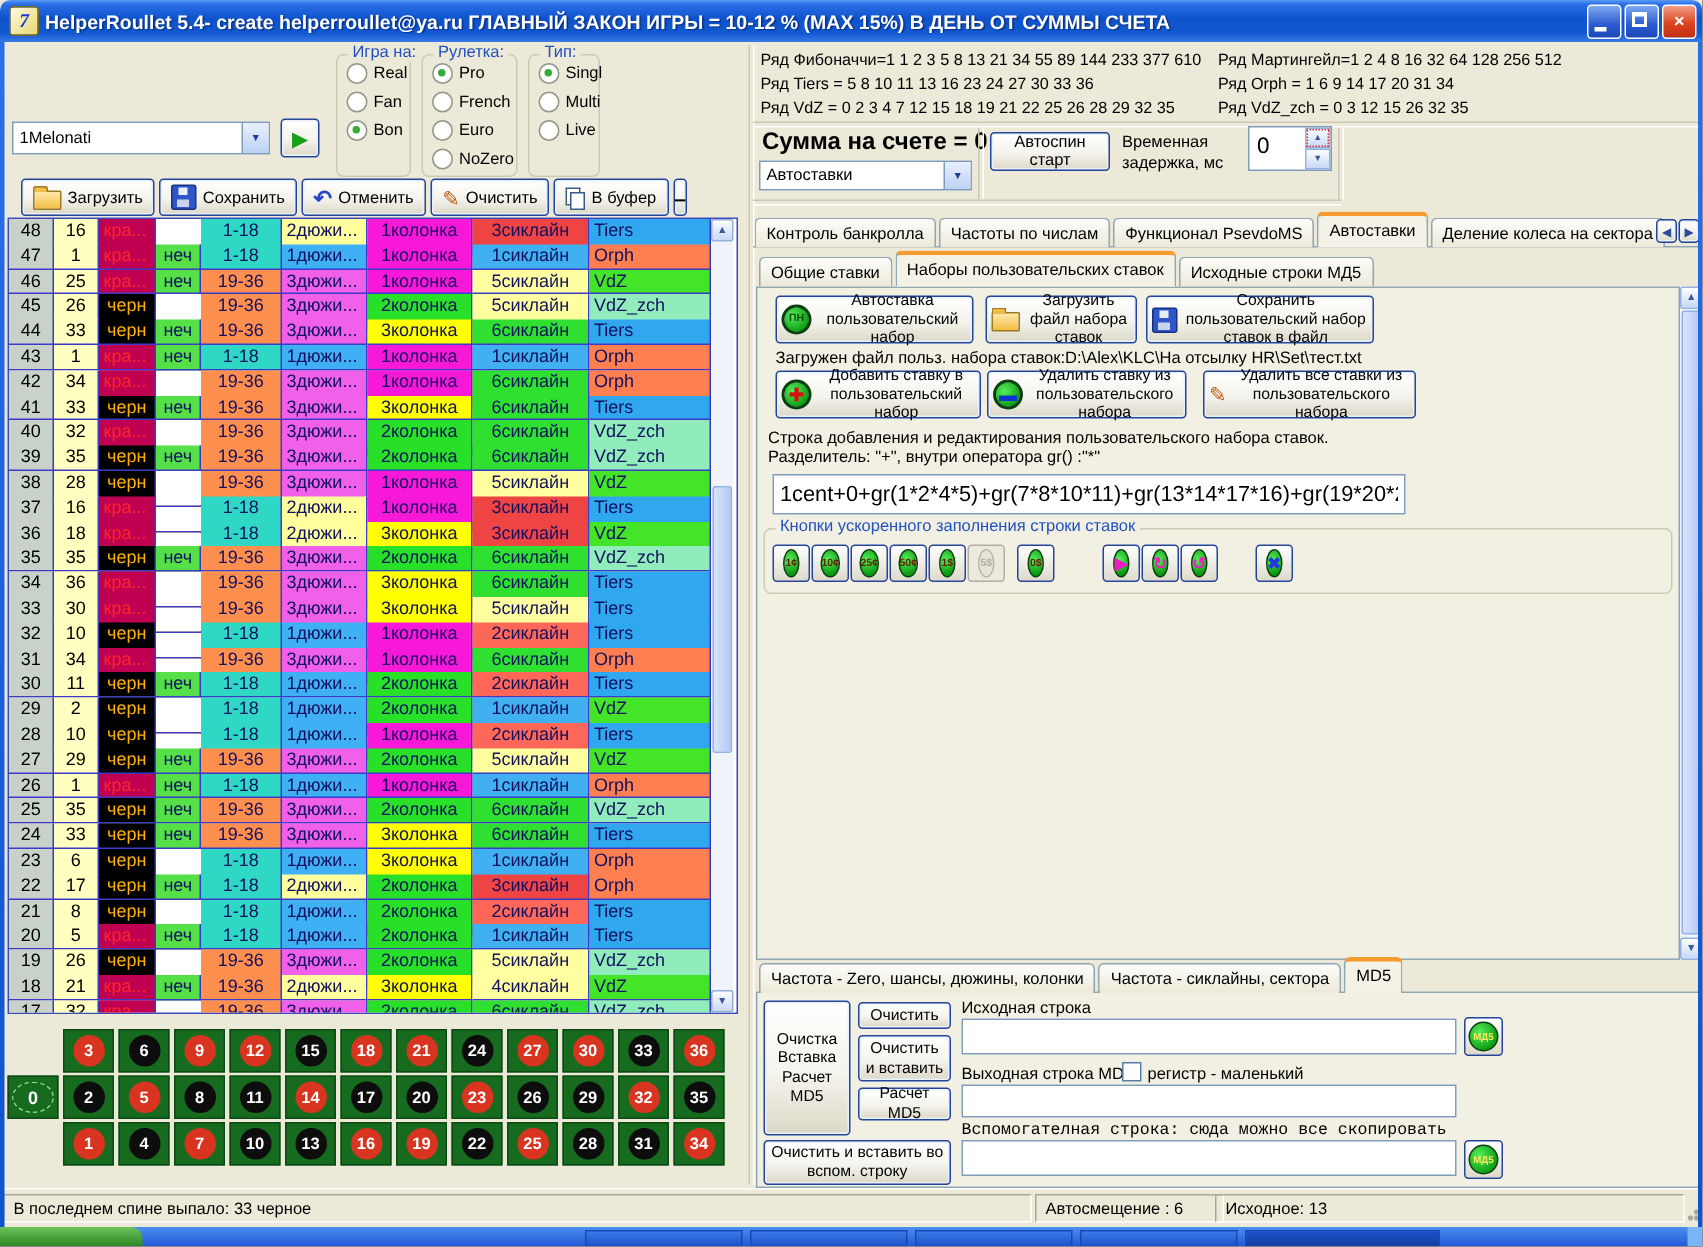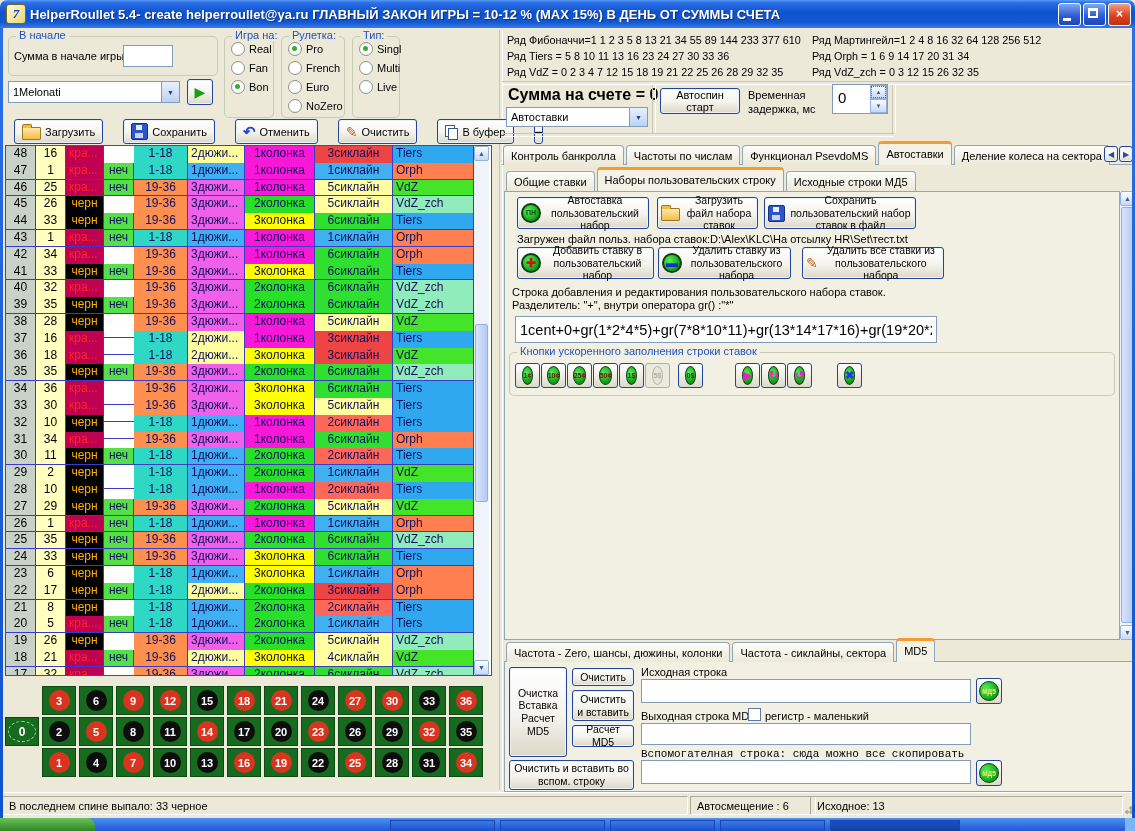--- a/index.html
+++ b/index.html
@@ -48,21 +48,21 @@
   .ic-brush{color:#b85c14;font-size:14px;transform:rotate(0deg);}
   .ic-copy{position:relative;width:13px;height:14px;}
   .ic-copy::before,.ic-copy::after{content:'';position:absolute;width:8px;height:10px;background:#fff;border:1px solid #3a5a8a;}
   .ic-copy::before{left:0;top:0;} .ic-copy::after{left:3px;top:3px;}
   .gcirc{border-radius:50%;background:radial-gradient(circle at 35% 35%,#55ef5a,#0c9a12 75%);border:2px solid #0a3f10;
     display:flex;align-items:center;justify-content:center;font-weight:bold;box-sizing:border-box;}
   .ic-pn{width:20px;height:20px;color:#064d0c;font-size:7px;}
   .ic-plus{width:20px;height:20px;color:#d01414;font-size:12px;}
   .ic-minus{width:20px;height:20px;color:#1030d0;font-size:12px;}
   
-  .toolbar{position:absolute;left:14px;top:119px;width:403px;display:flex;gap:20px;}
+  .toolbar{position:absolute;left:14px;top:119px;width:403px;display:flex;gap:3px;}
   .tbb{height:25px;padding:0 7px;font-size:11px;white-space:nowrap;}
   .tbmin{width:23px;padding:0;font-size:14px;font-weight:bold;}
   
   .tablewrap{position:absolute;left:5px;top:145px;width:487px;height:531px;border:1px solid #3a4ab8;background:#fff;display:flex;box-sizing:border-box;overflow:hidden;}
   .hrows{width:468px;overflow:hidden;}
   .hrow{display:grid;grid-template-columns:30px 30px 38px 30px 54px 57px 70px 78px 1fr;height:16.8px;box-sizing:border-box;}
   .hc{border-right:1px solid #3b3bc8;border-bottom:1px solid #3b3bc8;font-size:12px;line-height:15.5px;text-align:center;
     white-space:nowrap;overflow:hidden;color:#10105e;box-sizing:border-box;}
   .hc.left{text-align:left;padding-left:3px;}
   .idx{background:#c9d2c9;color:#000;} .num{background:#ffffc0;color:#000;}
@@ -153,25 +153,20 @@
       <div class="wbtn close">
           <span>×</span>
         </div>
     </div>
   </div>
 
   <div class="edge" style="left:0;top:28px;width:3px;height:790px;"></div>
   <div class="edge" style="left:1132px;top:28px;width:3px;height:790px;"></div>
   <div class="groove-v" style="left:499px;top:30px;height:760px;"></div>
 
-  <div class="grp" style="left:8px;top:36px;width:210px;height:40px;">
-    <span class="cap">В начале</span>
-    <span class="lbl" style="left:5px;top:13px;">Сумма в начале игры</span>
-    <input class="field" style="left: 114px; top: 8px; width: 50px; height: 22px;" value="">
-  </div>
   <div class="combo" style="left:8px;top:81px;width:172px;height:22px;">
     <span class="ctxt">1Melonati</span>
     <span class="cbtn">▼</span>
   </div>
   <button class="xpbtn" style="position:absolute;left:187px;top:79px;width:26px;height:26px;">
     <span style="color:#18a018;font-size:14px;">▶</span>
   </button>
 
   <div class="grp" style="left:224px;top:36px;width:50px;height:82px;">
     <span class="cap">Игра на:</span>
@@ -768,21 +763,21 @@
       <span class="tab">Контроль банкролла</span>
       <span class="tab">Частоты по числам</span>
       <span class="tab">Функционал PsevdoMS</span>
       <span class="tab sel">Автоставки</span>
       <span class="tab">Деление колеса на сектора</span>
     </div>
   <button class="xpbtn tsarr" style="position:absolute;left:1104px;top:146px;">◀</button>
   <button class="xpbtn tsarr" style="position:absolute;left:1119px;top:146px;">▶</button>
   <div class="tabrow" style="left:506px;top:167px;height:24px;z-index:2;">
       <span class="tab">Общие ставки</span>
-      <span class="tab sel">Наборы пользовательских строку</span>
+      <span class="tab sel">Наборы пользовательских ставок</span>
       <span class="tab">Исходные строки МД5</span>
     </div>
 
   <div class="rpanel"></div>
 
   <button class="xpbtn setbtn" style="left:517px;top:197px;width:132px;height:32px;z-index:2;">
     <span class="gcirc ic-pn ic">ПН</span>
       <span>Автоставка пользовательский набор</span>
     </button>
   <button class="xpbtn setbtn" style="left:657px;top:197px;width:101px;height:32px;z-index:2;">

